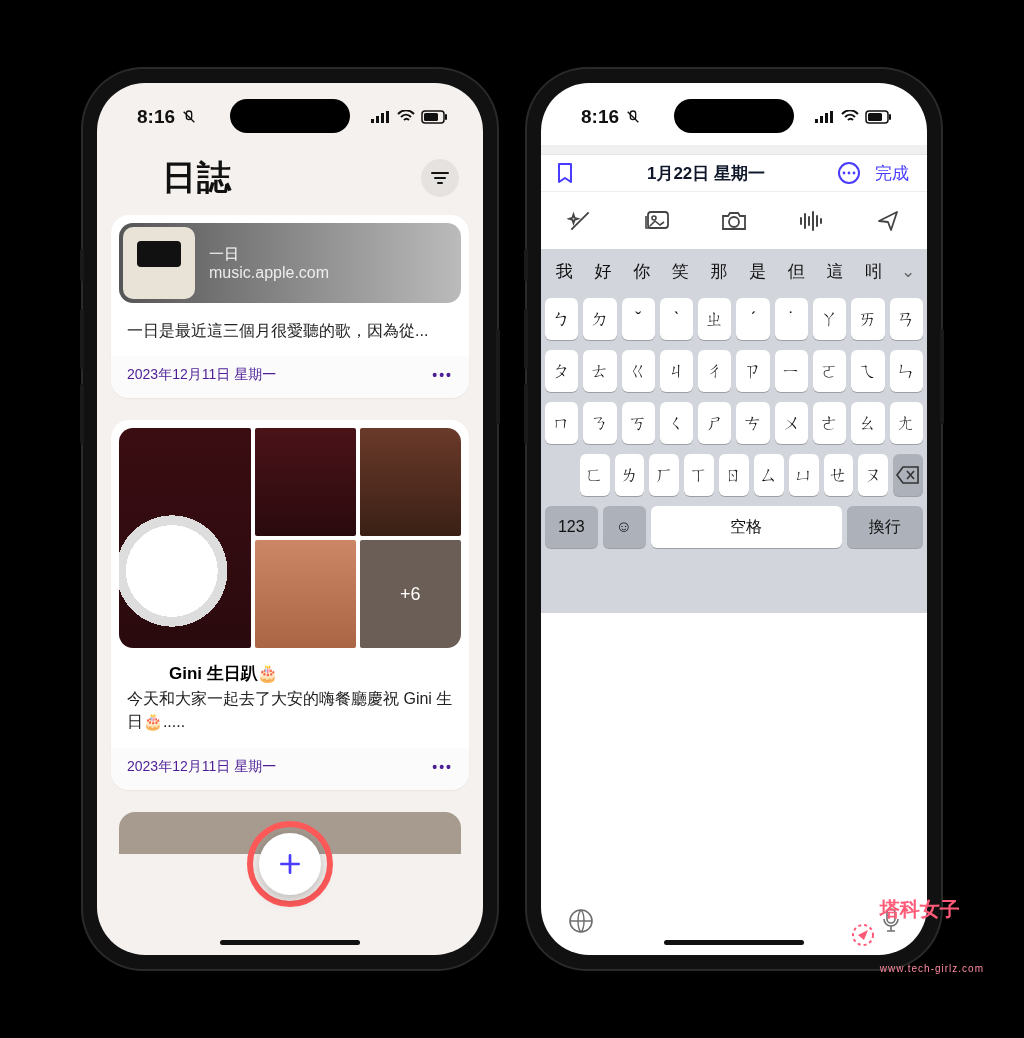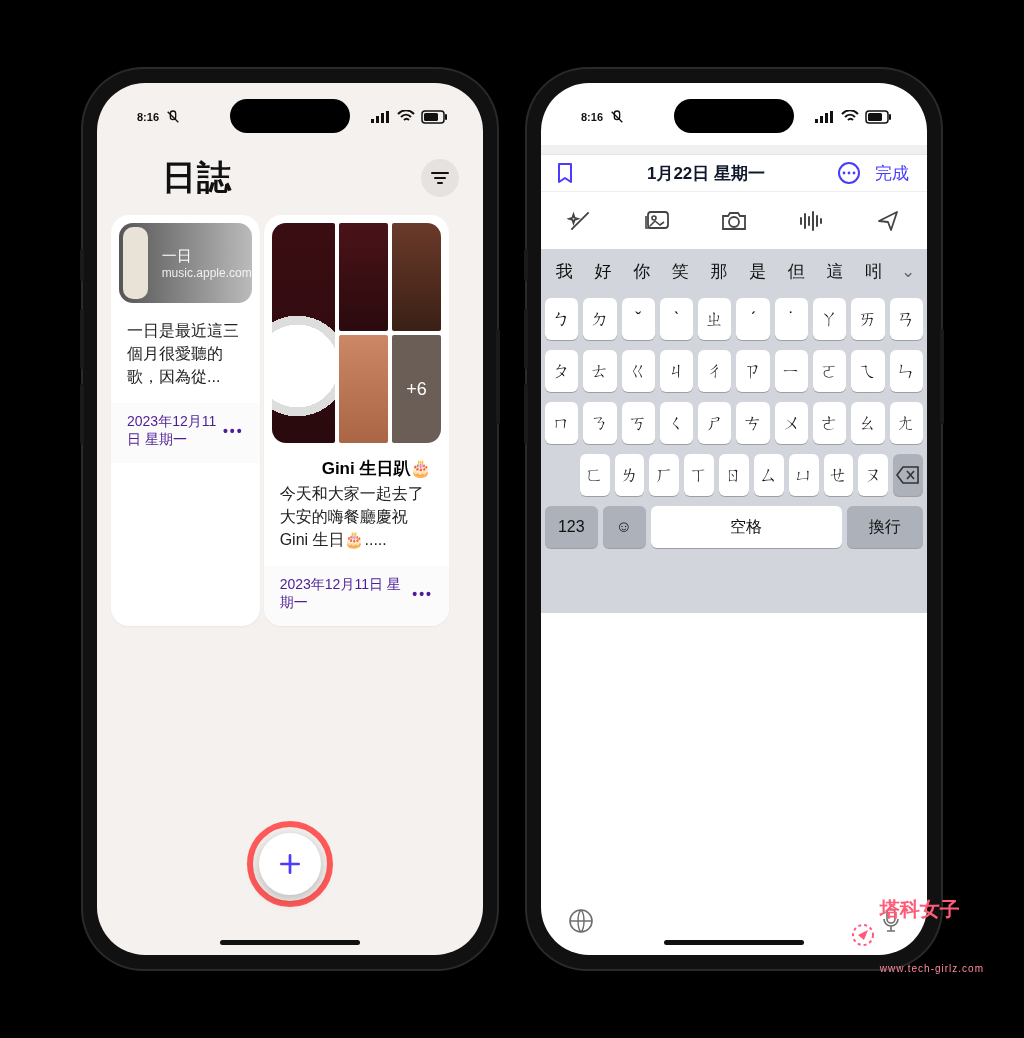--- a/index.html
+++ b/index.html
@@ -11,36 +11,36 @@
   .side-btn { position: absolute; background: #1a1a1a; border-radius: 3px; }
   .btn-left1 { left: -3px; top: 180px; width: 4px; height: 32px; }
   .btn-left2 { left: -3px; top: 240px; width: 4px; height: 60px; }
   .btn-left3 { left: -3px; top: 315px; width: 4px; height: 60px; }
   .btn-right { right: -3px; top: 260px; width: 4px; height: 95px; }
   .screen { width: 100%; height: 100%; background: #f5f1ef; border-radius: 48px; overflow: hidden; position: relative; }
   .screen.white { background: #fff; }
   .island { position: absolute; top: 16px; left: 50%; transform: translateX(-50%); width: 120px; height: 34px; background: #000; border-radius: 20px; z-index: 50; }
 
   
-  .status { height: 56px; display: flex; align-items: center; justify-content: space-between; padding: 0 34px 0 40px; font-size: 11px; font-weight: 600; color: #111; margin-top: 6px; }
+  .status { height: 56px; display: flex; align-items: center; justify-content: space-between; padding: 0 34px 0 40px; font-size: 19px; font-weight: 600; color: #111; margin-top: 6px; }
   .status-right { display: flex; align-items: center; gap: 6px; }
 
   
   .page-head { display: flex; align-items: center; justify-content: space-between; padding: 10px 24px 14px 24px; }
   .page-title { font-size: 34px; font-weight: 700; letter-spacing: 1px; color: #111; margin-left: 41px; }
   .filter-btn { width: 38px; height: 38px; border-radius: 50%; background: rgba(0,0,0,0.06); display: flex; align-items: center; justify-content: center; }
 
-  .feed { padding: 0 14px; display: flex; flex-direction: row; gap: 4px; }
+  .feed { padding: 0 14px; display: flex; flex-direction: column; gap: 22px; }
   .card { background: #fff; border-radius: 18px; overflow: hidden; box-shadow: 0 1px 2px rgba(0,0,0,0.05); }
   .music-row { display: flex; height: 80px; margin: 8px; border-radius: 14px; overflow: hidden; background: linear-gradient(90deg,#555,#bbb); align-items: center; }
   .music-art { width: 72px; height: 72px; margin: 4px; border-radius: 10px; background: #e9e2d7; position: relative; }
   .music-art::after { content:""; position:absolute; inset:14px 14px auto 14px; height:26px; background:#111; border-radius:4px; }
   .music-meta { padding-left: 10px; color: #fff; }
   .music-title { font-size: 15px; font-weight: 500; }
-  .music-src { font-size: 12px; opacity: .85; }
+  .music-src { font-size: 16px; opacity: .85; }
   .card-body { padding: 8px 16px 14px 16px; font-size: 16px; line-height: 1.45; color: #222; }
   .card-foot { display: flex; align-items: center; justify-content: space-between; padding: 10px 16px 14px 16px; color: #4c1d95; font-size: 14px; background:#fbfbfb; }
   .more-dots { letter-spacing: 2px; font-weight: 700; }
 
   .grid { display: grid; grid-template-columns: 1.3fr 1fr 1fr; grid-template-rows: 1fr 1fr; gap: 4px; height: 220px; margin: 8px; border-radius: 14px; overflow: hidden; }
   .ph { background: #888; border-radius: 2px; position: relative; }
   .ph.cake { grid-row: 1 / span 2; background: radial-gradient(circle at 40% 65%, #fff 0 28%, #ddd 28% 34%, transparent 34%), linear-gradient(#3a0d12,#2a0a0e); }
   .ph.drink { background: linear-gradient(#4a1318,#2a0a0e); }
   .ph.pan { background: linear-gradient(#6a3a2a,#3a2015); }
   .ph.plate { background: linear-gradient(#c86,#a64); }

